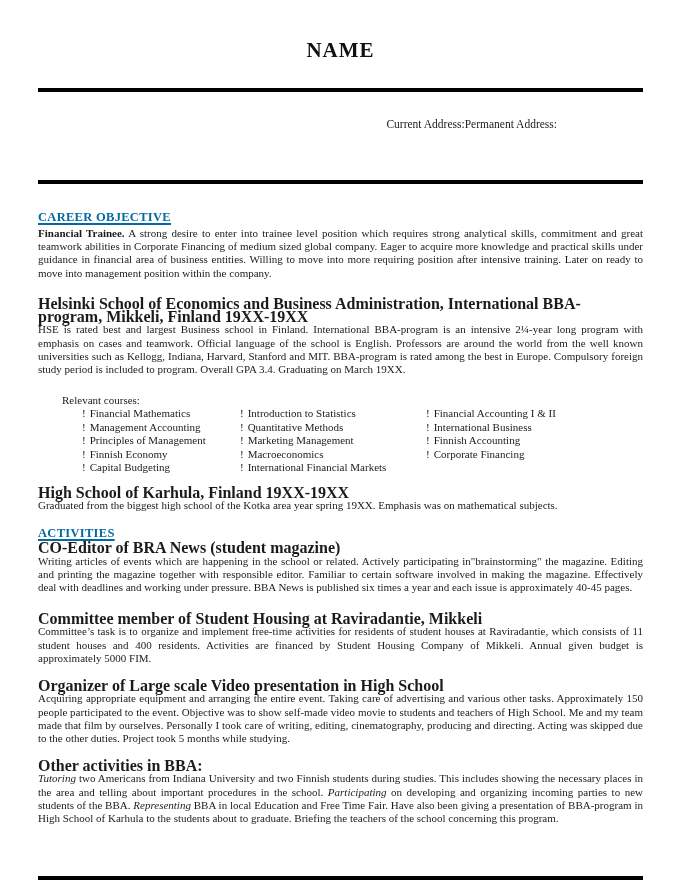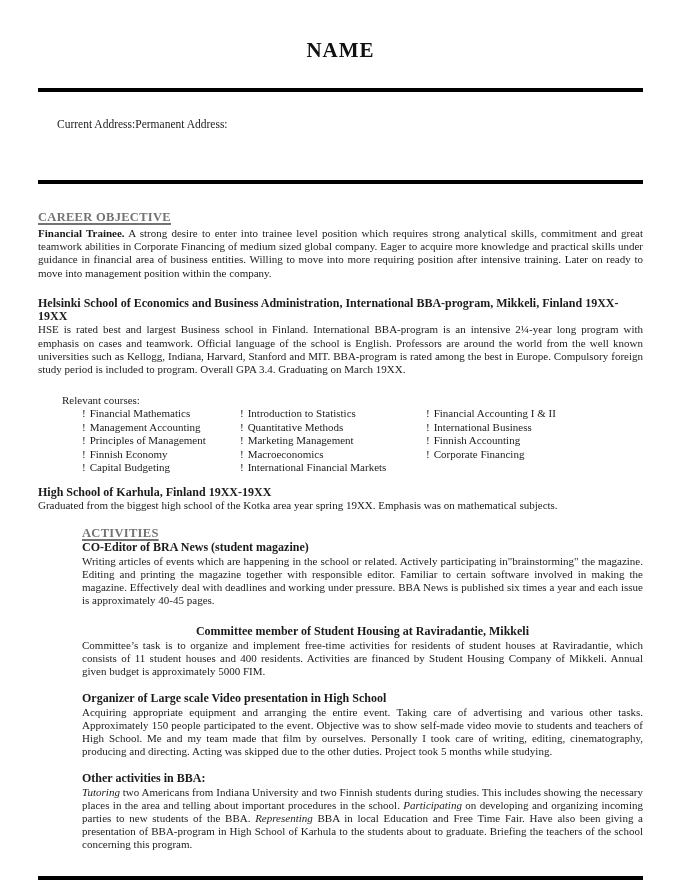--- a/index.html
+++ b/index.html
@@ -29,55 +29,55 @@
   .rule { height: 4px; background: #000; }
   .rule-top { margin-top: 26px; }
   .rule-mid { margin-top: 49px; }
   .rule-footer {
     position: absolute; left: 38px; right: 38px; bottom: 3px;
     height: 4px; background: #000;
   }
   .addresses {
     margin-top: 25px;
     display: flex;
-    justify-content: flex-start;
+    justify-content: flex-end;
     padding-left: 19px;
     padding-right: 86px;
     font-size: 11.5px;
     line-height: 14px;
   }
   h2.sec {
     margin: 0;
     font-size: 12.5px;
     line-height: 15px;
     font-weight: bold;
     letter-spacing: 0.3px;
     text-decoration: underline;
     text-decoration-thickness: 1.5px;
     text-underline-offset: 2px;
-    color: #737373;
+    color: #0369a1;
   }
   .sec-career { margin-top: 26px; }
   .sec-education { margin-top: 17px; }
-  .sec-activities { margin-top: 14px; margin-left: 44px; }
+  .sec-activities { margin-top: 14px; }
   p.body {
     margin: 2px 0 0 0;
     font-size: 11px;
     line-height: 13.2px;
     text-align: justify;
   }
   p.tight { margin-top: 0; }
   .entry-title {
     margin: 0;
-    font-size: 12px;
+    font-size: 16px;
     line-height: 13.3px;
     font-weight: bold;
   }
   .mt-entry { margin-top: 14px; }
-  .mt-entry-lg { margin-top: 18px; text-align: center; }
+  .mt-entry-lg { margin-top: 18px; }
   .mt-hs { margin-top: 11px; }
   .courses-label {
     margin: 18px 0 0 24px;
     font-size: 11px;
     line-height: 13px;
   }
   .courses {
     display: grid;
     grid-template-columns: 158px 186px 1fr;
     margin-left: 44px;

